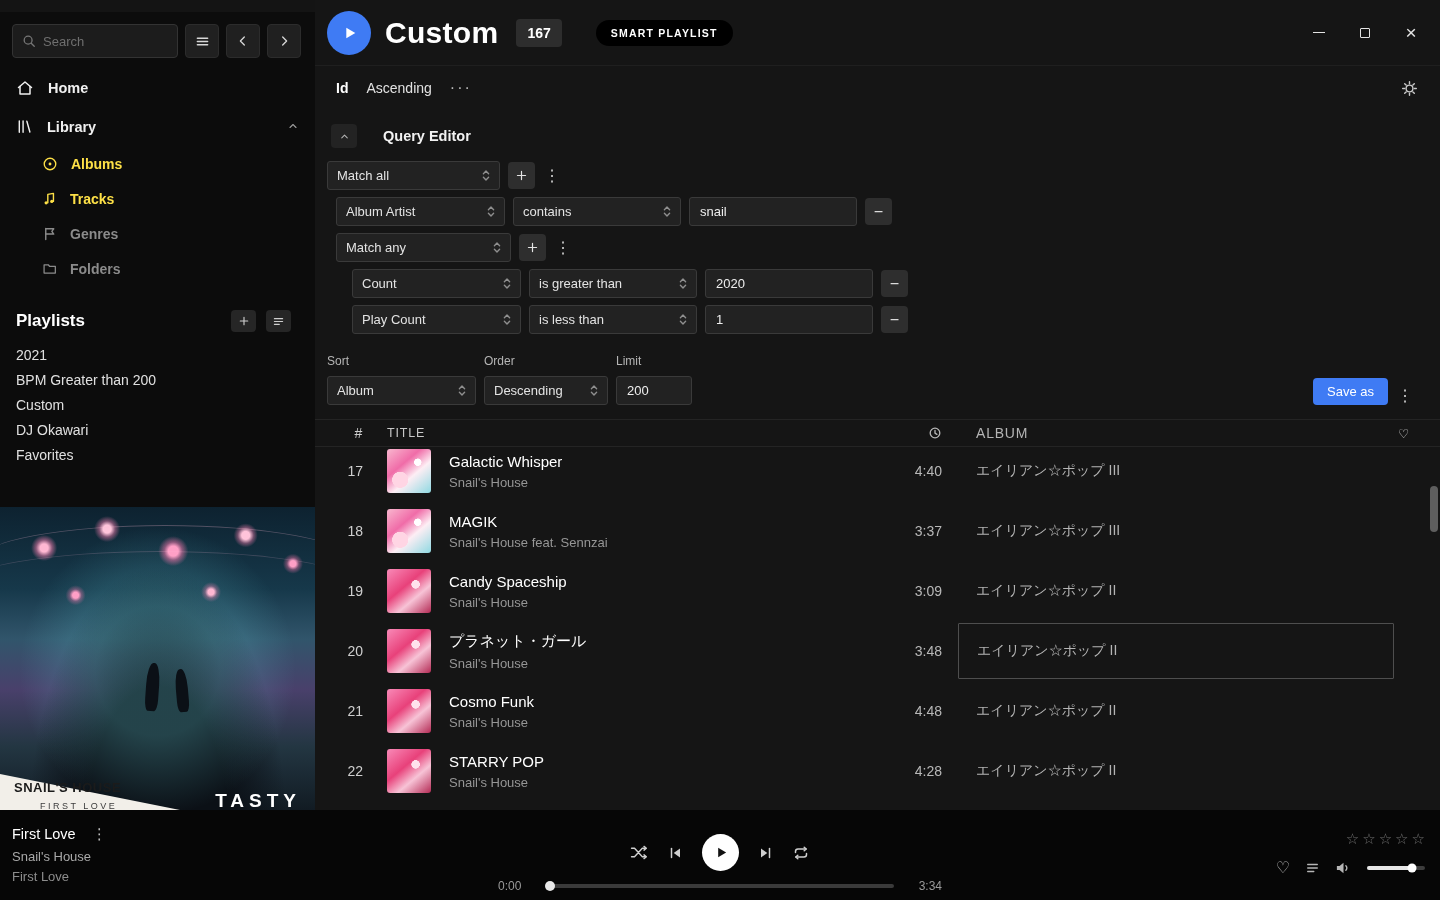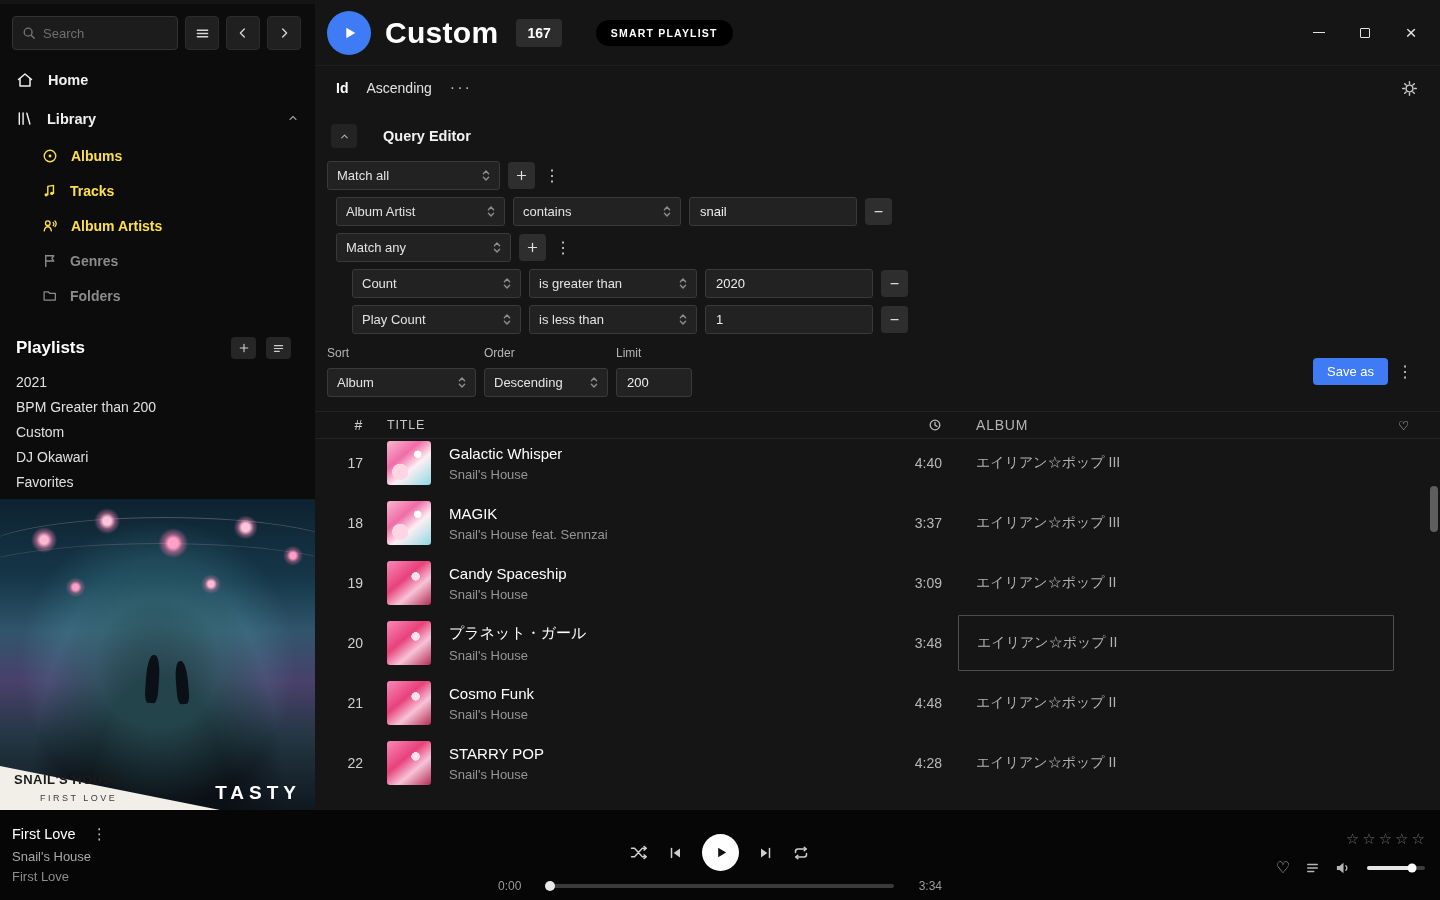--- a/index.html
+++ b/index.html
@@ -1,21 +1,21 @@
 <!DOCTYPE html>
 <html><head>
 <meta charset="utf-8">
 <style>
 *{box-sizing:border-box;margin:0;padding:0}
 html,body{width:1440px;height:900px;overflow:hidden}
 body{background:#141414;font-family:"Liberation Sans",sans-serif;color:#e8e8e8;position:relative}
 .app{position:relative;width:1440px;height:900px}
 
 
-.sidebar{position:absolute;left:0;top:4px;width:315px;height:810px;background:#0c0c0c;z-index:3}
+.sidebar{position:absolute;left:0;top:12px;width:315px;height:810px;background:#0c0c0c;z-index:3}
 .sb-top{display:flex;gap:7px;padding:12px 12px 10px 12px;align-items:center}
 .search-box{width:166px;height:34px;background:#1c1c1c;border:1px solid #333;border-radius:4px;display:flex;align-items:center;gap:7px;padding:0 9px;color:#777}
 .search-box input{flex:1;background:transparent;border:none;outline:none;color:#ddd;font-size:13px;font-family:inherit;min-width:0}
 .search-box input::placeholder{color:#6f6f6f}
 .sq-btn{width:34px;height:34px;background:#202020;border:1px solid #2c2c2c;border-radius:4px;display:flex;align-items:center;justify-content:center;color:#d8d8d8;cursor:pointer}
 .nav-item{height:39px;display:flex;align-items:center;gap:14px;padding:0 16px;font-size:14.5px;font-weight:bold;color:#f0f0f0;cursor:pointer}
 .nav-item .chev{margin-left:auto;color:#9a9a9a}
 .lib-item{height:35px;display:flex;align-items:center;gap:13px;padding-left:42px;font-size:14px;font-weight:bold;color:#fde047;cursor:pointer}
 .lib-item.muted{color:#8b8b8b}
 .pl-head{margin-top:24px;padding:0 24px 0 16px;display:flex;align-items:center;gap:10px}
@@ -73,21 +73,21 @@
 .q-row.first{margin-top:13px}
 .ind1{margin-left:9px}
 .ind2{margin-left:25px}
 .select{height:29px;background:#222;border:1px solid #3a3a3a;border-radius:3px;display:flex;align-items:center;justify-content:space-between;padding:0 9px;font-size:13px;color:#e3e3e3;cursor:pointer;gap:8px}
 .select .caret{color:#8f8f8f;flex-shrink:0}
 .w-root{width:173px}.w-field{width:169px}.w-op{width:168px}.w-group{width:175px}
 .qinput{height:29px;background:#222;border:1px solid #3a3a3a;border-radius:3px;padding:0 10px;font-size:13px;color:#eee;font-family:inherit;outline:none}
 .w-val{width:168px}
 .btn-sq{width:27px;height:27px;background:#2e2e2e;border-radius:4px;display:flex;align-items:center;justify-content:center;color:#e3e3e3;cursor:pointer}
 .btn-dots{width:18px;text-align:center;color:#cfcfcf;font-size:16px;cursor:pointer}
-.sort-bar{display:flex;align-items:center;gap:8px;margin-top:12px;padding-right:26px}
+.sort-bar{display:flex;align-items:flex-end;gap:8px;margin-top:20px;padding-right:26px}
 .sg-label{font-size:12px;color:#b5b5b5;margin-bottom:8px}
 .w-sort{width:149px}.w-order{width:124px}.w-limit{width:76px}
 .save-btn{margin-left:auto;height:27px;padding:0 14px;background:#3f7bf4;border:none;border-radius:4px;color:#fff;font-size:13px;font-weight:normal;font-family:inherit;cursor:pointer}
 
 .cols{display:flex;align-items:center}
 .c-num{width:48px;text-align:right;font-size:14px;color:#cfcfcf}
 .c-art{width:44px;height:44px;margin-left:24px;border-radius:3px;flex-shrink:0}
 .c-main{flex:1;padding-left:18px;min-width:0}
 .c-headtitle{flex:1;margin-left:24px;padding-left:0}
 .c-time{width:56px;padding-right:16px;display:flex;justify-content:flex-end;font-size:14px;color:#b8b8b8}
@@ -187,28 +187,20 @@
         <span>Albums</span>
       </div>
       <div class="lib-item">
         <svg class="ic" width="15" height="15" viewBox="0 0 16 16">
             <path d="M6.2 12.5V3.6l6-1.1v8.6"></path>
             <circle class="icf" cx="4.4" cy="12.6" r="1.7"></circle>
             <circle class="icf" cx="10.4" cy="11.1" r="1.7"></circle>
           </svg>
         <span>Tracks</span>
       </div>
-      <div class="lib-item">
-        <svg class="ic" width="16" height="16" viewBox="0 0 18 18">
-            <circle cx="6.5" cy="5.8" r="2.6"></circle>
-            <path d="M2.5 14.5c.4-3 2-4.7 4-4.7s3.6 1.7 4 4.7"></path>
-            <path d="M12.6 5c1 .9 1 2.7 0 3.6M14.6 3.4c1.8 1.7 1.8 4.6 0 6.3"></path>
-          </svg>
-        <span>Album Artists</span>
-      </div>
       <div class="lib-item muted">
         <svg class="ic" width="15" height="15" viewBox="0 0 16 16">
             <path d="M4 2.5v12"></path>
             <path d="M4 3h8.5l-2 2.8 2 2.8H4"></path>
           </svg>
         <span>Genres</span>
       </div>
       <div class="lib-item muted">
         <svg class="ic" width="15" height="15" viewBox="0 0 18 16">
             <path d="M2.5 3.5h5l1.5 1.8h7v8.2h-13.5z"></path>

